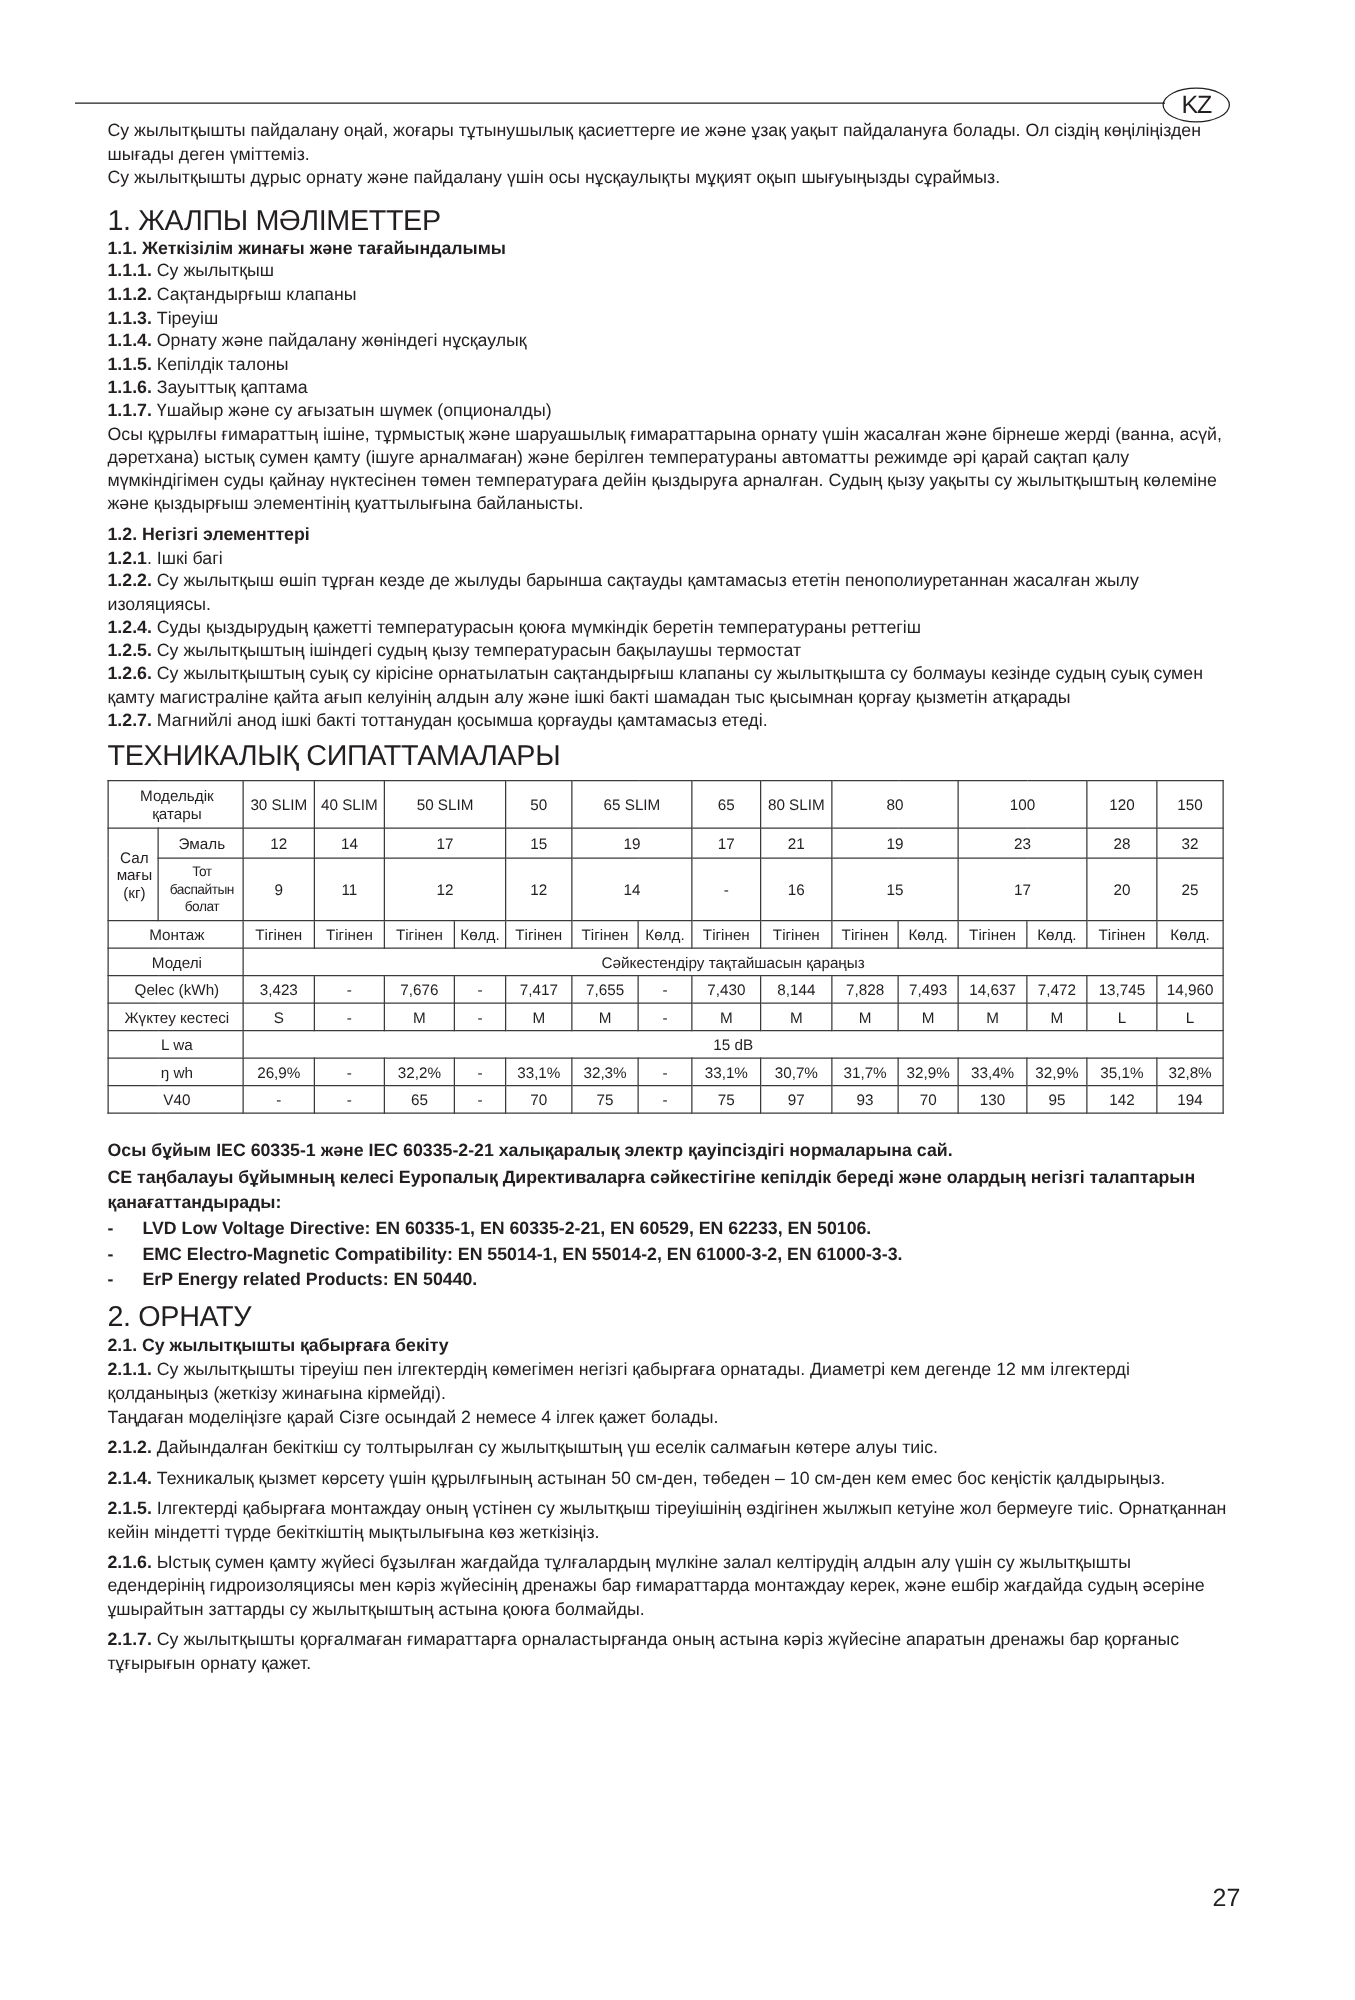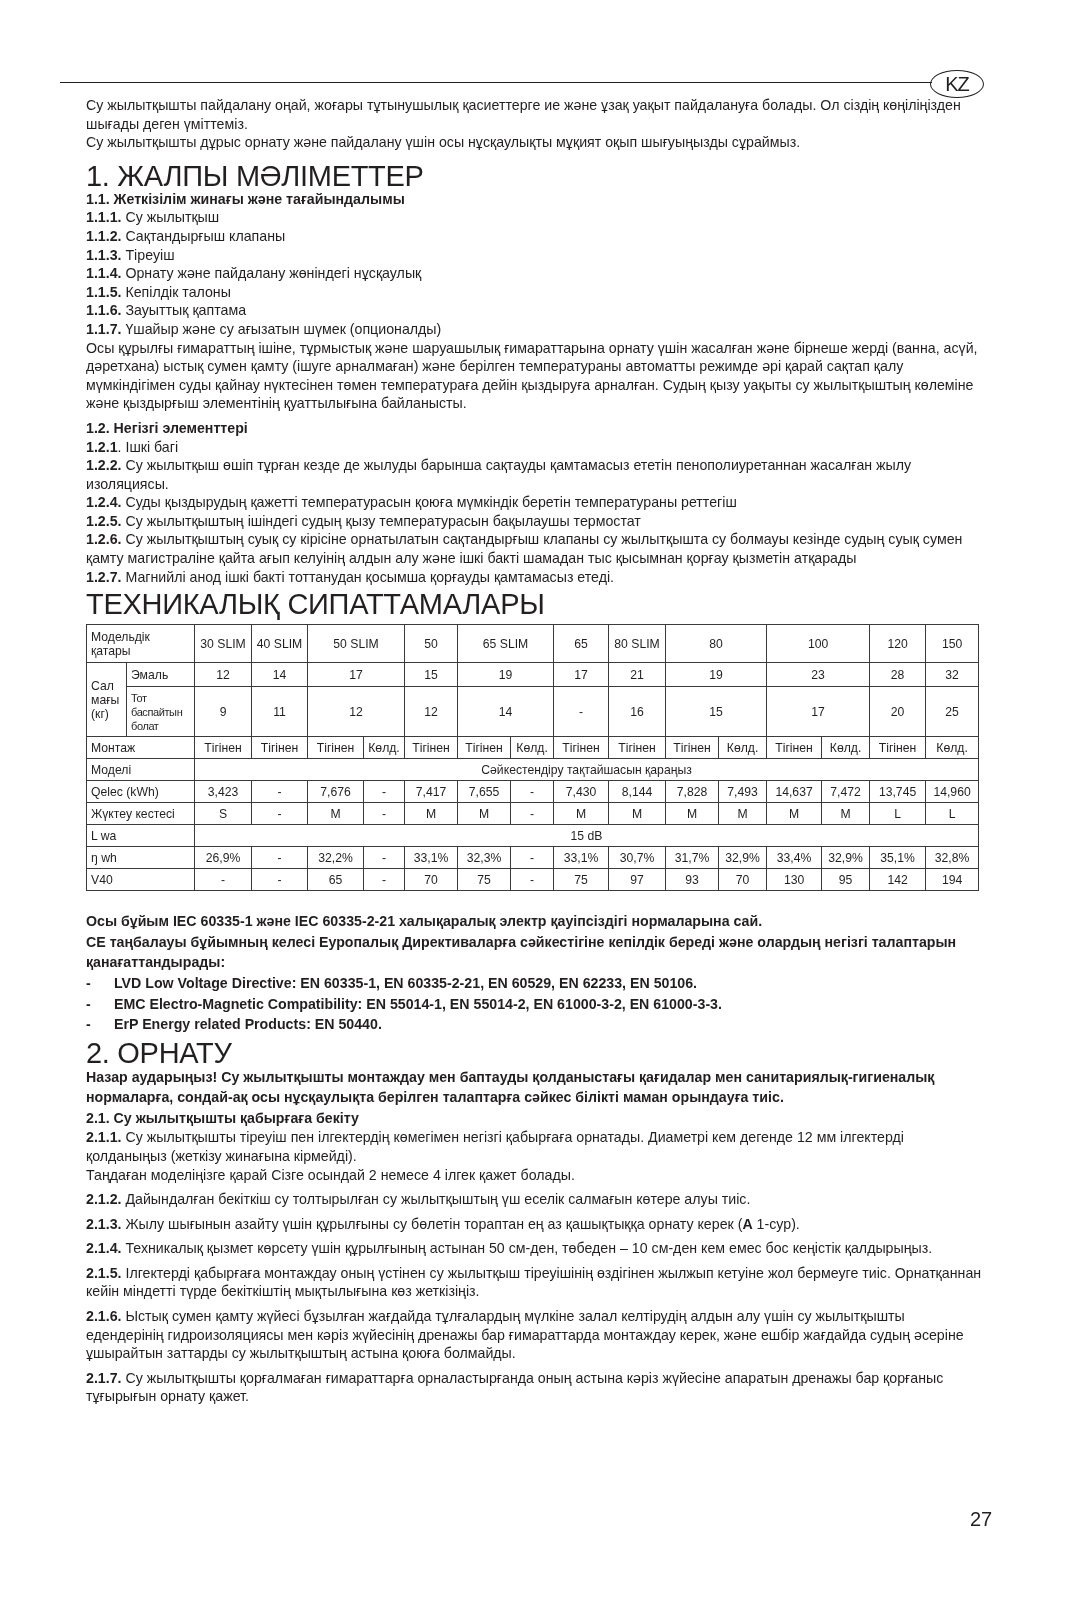--- a/index.html
+++ b/index.html
@@ -3,27 +3,27 @@
 <meta charset="utf-8">
 <style>
   html, body { margin:0; padding:0; background:#ffffff; }
   body { width:1084px; height:1600px; position:relative; overflow:hidden;
          font-family:"Liberation Sans", "DejaVu Sans", sans-serif; color:#231f20; }
   .hdr-line { position:absolute; left:60px; top:82px; width:872px; height:0; border-top:1.5px solid #231f20; }
   .kz-badge { position:absolute; left:930px; top:70px; width:52px; height:26px; border:1.5px solid #231f20;
               border-radius:50%; text-align:center; font-size:20px; line-height:26px; font-family:"Liberation Sans", sans-serif; letter-spacing:-1px; }
   .content { position:absolute; left:86px; top:96px; width:900px; font-size:14.2px; line-height:18.6px; }
   p { margin:0; }
-  .h1 { font-size:29px; line-height:28px; margin-top:4px; font-weight:normal; letter-spacing:-0.3px; }
+  .h1 { font-size:23px; line-height:28px; margin-top:4px; font-weight:normal; letter-spacing:-0.3px; }
   .h2b { font-weight:bold; }
   b { font-weight:bold; }
   .gap { margin-top:6px; }
   table.spec { border-collapse:collapse; width:892px; margin-top:6px; font-size:12.2px; table-layout:fixed; }
   table.spec td { border:1.5px solid #3a3a3a; text-align:center; padding:0 2px; line-height:14px; height:21px; vertical-align:middle; }
-  table.spec td.l { text-align:left; padding-left:4px; }
+  table.spec td.l { text-align:center; padding-left:4px; }
   .small { font-size:11px; line-height:12px; letter-spacing:-0.4px; }
   .certs { margin-top:20px; font-weight:bold; line-height:20.6px; }
   .dash { display:inline-block; width:28px; }
   .page-num { position:absolute; left:970px; top:1508px; font-size:20px; }
 </style>
 </head>
 <body>
 
 <div class="hdr-line"></div>
 <div class="kz-badge">KZ</div>
@@ -223,25 +223,23 @@
 
   <div class="certs">
     <p>Осы бұйым IEC 60335-1 және IEC 60335-2-21 халықаралық электр қауіпсіздігі нормаларына сай.</p>
     <p>CE таңбалауы бұйымның келесі Еуропалық Директиваларға сәйкестігіне кепілдік береді және олардың негізгі талаптарын қанағаттандырады:</p>
     <p><span class="dash">-</span><span>LVD Low Voltage Directive: EN 60335-1, EN 60335-2-21, EN 60529, EN 62233, EN 50106.</span></p>
     <p><span class="dash">-</span><span>EMC Electro-Magnetic Compatibility: EN 55014-1, EN 55014-2, EN 61000-3-2, EN 61000-3-3.</span></p>
     <p><span class="dash">-</span><span>ErP Energy related Products: EN 50440.</span></p>
   </div>
 
   <div class="h1">2. ОРНАТУ</div>
-  <p class="h2b" style="line-height:20.5px">Назар аударыңыз! Су жылытқышты монтаждау мен баптауды қолданыстағы қағидалар мен санитариялық-гигиеналық нормаларға, сондай-ақ осы нұсқаулықта берілген талаптарға сәйкес білікті маман орындауға тиіс.</p>
   <p class="h2b" style="line-height:20.5px">2.1. Су жылытқышты қабырғаға бекіту</p>
   <p><b>2.1.1.</b><span> Су жылытқышты тіреуіш пен ілгектердің көмегімен негізгі қабырғаға орнатады. Диаметрі кем дегенде 12 мм ілгектерді қолданыңыз (жеткізу жинағына кірмейді).</span></p>
   <p><span>Таңдаған моделіңізге қарай Сізге осындай 2 немесе 4 ілгек қажет болады.</span></p>
   <p class="gap"><b>2.1.2.</b><span> Дайындалған бекіткіш су толтырылған су жылытқыштың үш еселік салмағын көтере алуы тиіс.</span></p>
-  <p class="gap"><b>2.1.3.</b><span> Жылу шығынын азайту үшін құрылғыны су бөлетін тораптан ең аз қашықтыққа орнату керек (</span><b>A</b><span> 1-сур).</span></p>
   <p class="gap"><b>2.1.4.</b><span> Техникалық қызмет көрсету үшін құрылғының астынан 50 см-ден, төбеден – 10 см-ден кем емес бос кеңістік қалдырыңыз.</span></p>
   <p class="gap"><b>2.1.5.</b><span> Ілгектерді қабырғаға монтаждау оның үстінен су жылытқыш тіреуішінің өздігінен жылжып кетуіне жол бермеуге тиіс. Орнатқаннан кейін міндетті түрде бекіткіштің мықтылығына көз жеткізіңіз.</span></p>
   <p class="gap"><b>2.1.6.</b><span> Ыстық сумен қамту жүйесі бұзылған жағдайда тұлғалардың мүлкіне залал келтірудің алдын алу үшін су жылытқышты едендерінің гидроизоляциясы мен кәріз жүйесінің дренажы бар ғимараттарда монтаждау керек, және ешбір жағдайда судың әсеріне ұшырайтын заттарды су жылытқыштың астына қоюға болмайды.</span></p>
   <p class="gap"><b>2.1.7.</b><span> Су жылытқышты қорғалмаған ғимараттарға орналастырғанда оның астына кәріз жүйесіне апаратын дренажы бар қорғаныс тұғырығын орнату қажет.</span></p>
 </div>
 
 <div class="page-num">27</div>
 
 </body></html>

